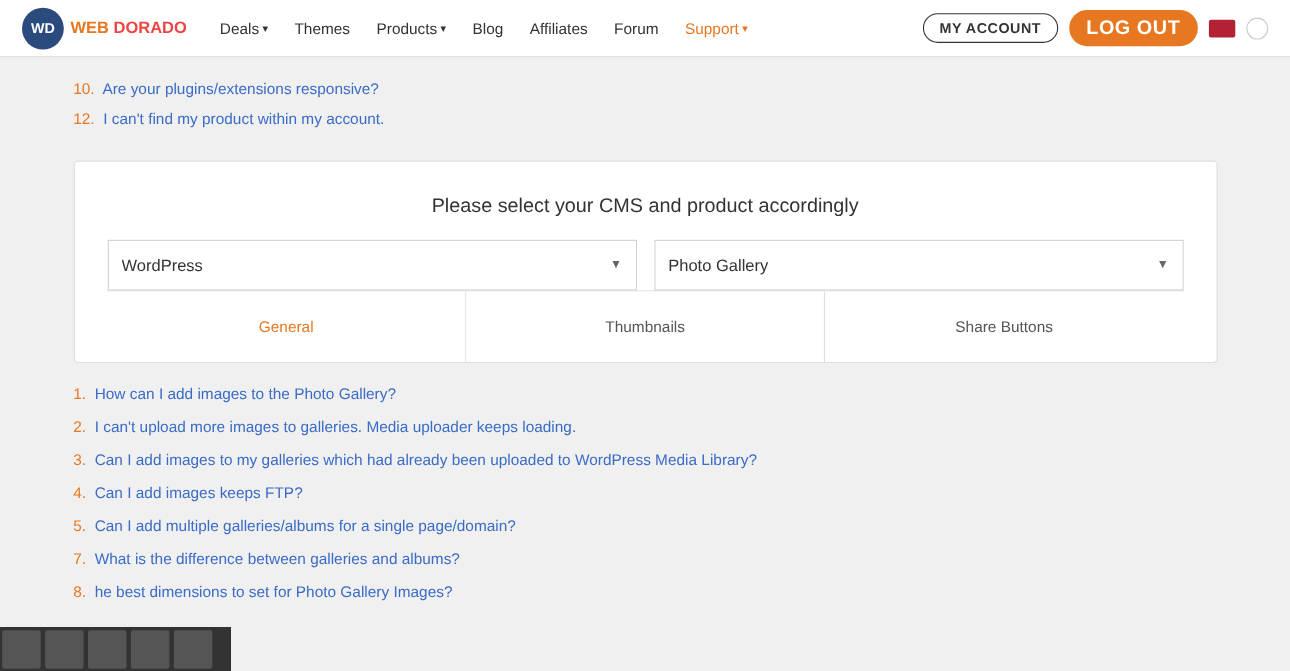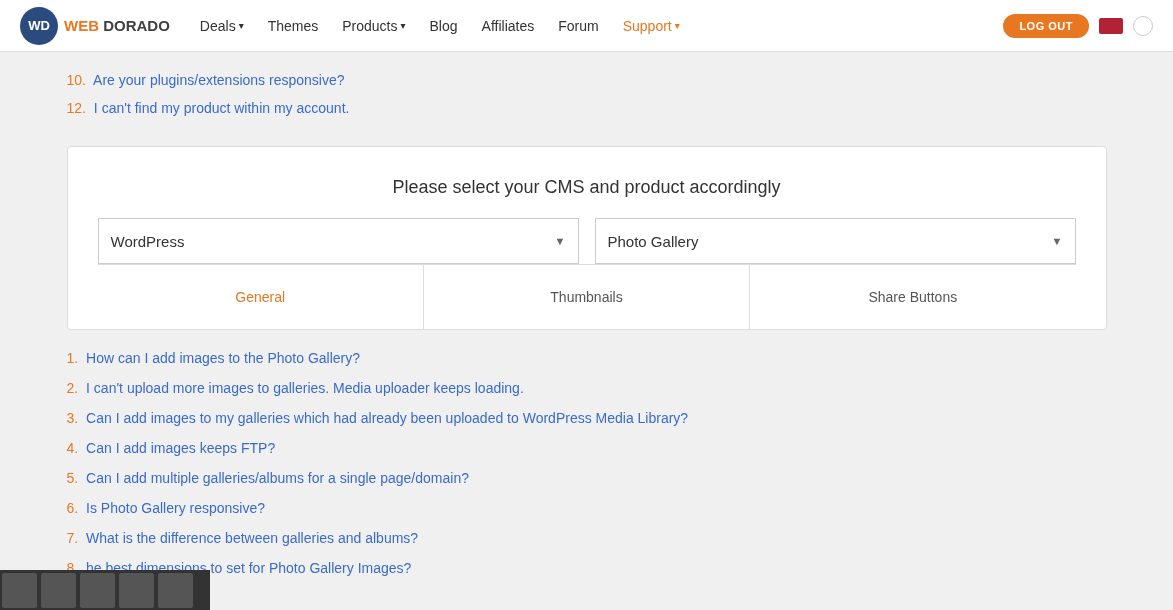--- a/index.html
+++ b/index.html
@@ -46,21 +46,21 @@
     .nav-arrow { font-size: 10px; }
     .nav-right { display: flex; align-items: center; gap: 10px; margin-left: auto; }
     .btn-myaccount {
       border: 1px solid #333; border-radius: 20px;
       padding: 5px 14px; background: #fff; color: #333;
       font-size: 13px; cursor: pointer; font-weight: 600; letter-spacing: 0.5px;
     }
     .btn-logout {
       border: none; border-radius: 20px;
       padding: 6px 16px; background: #e87722; color: #fff;
-      font-size: 11px; cursor: pointer; font-weight: 600; letter-spacing: 0.5px;
+      font-size: 18px; cursor: pointer; font-weight: 600; letter-spacing: 0.5px;
     }
     .flag-icon {
       width: 24px; height: 16px; background: #b22234;
       border-radius: 2px; display: inline-block; position: relative; overflow: hidden;
     }
 
     
     .content {
       max-width: 1100px;
       margin: 0 auto;
@@ -175,33 +175,34 @@
   </style>
 </head>
 <body>
 
 <nav class="navbar">
   <a class="navbar-logo" href="#">
     <div class="logo-circle">
       <span>WD</span>
     </div>
     <span class="logo-text">
-      <span>WEB </span><span style="color:#404040">DORADO</span>
+      <span>WEB </span><span style="color:#ef4444">DORADO</span>
     </span>
   </a>
   <div class="navbar-nav">
     <a class="nav-item" href="#">Deals <span class="nav-arrow">▾</span></a>
     <a class="nav-item" href="#">Themes</a>
     <a class="nav-item" href="#">Products <span class="nav-arrow">▾</span></a>
     <a class="nav-item" href="#">Blog</a>
     <a class="nav-item" href="#">Affiliates</a>
     <a class="nav-item" href="#">Forum</a>
     <a class="nav-item support" href="#">Support <span class="nav-arrow">▾</span></a>
   </div>
   <div class="nav-right">
+    <button class="btn-myaccount">MY ACCOUNT</button>
     <button class="btn-logout">LOG OUT</button>
     <div class="flag-icon"></div>
     <span style="width:20px;height:20px;border-radius:50%;border:1px solid #ccc;display:inline-block;"></span>
   </div>
 </nav>
 
 <div class="content">
 
   <ul class="faq-list-top">
     <li>
@@ -257,24 +258,20 @@
     </li>
     <li>
       <span class="faq-num">4.</span>
       <a class="faq-link" href="#">Can I add images keeps FTP?</a>
     </li>
     <li>
       <span class="faq-num">5.</span>
       <a class="faq-link" href="#">Can I add multiple galleries/albums for a single page/domain?</a>
     </li>
     <li>
-      <span class="faq-num">6.</span>
-      <a class="faq-link" href="#">Is Photo Gallery responsive?</a>
-    </li>
-    <li>
       <span class="faq-num">7.</span>
       <a class="faq-link" href="#">What is the difference between galleries and albums?</a>
     </li>
     <li>
       <span class="faq-num">8.</span>
       <a class="faq-link" href="#">he best dimensions to set for Photo Gallery Images?</a>
     </li>
   </ul>
 
 </div>

